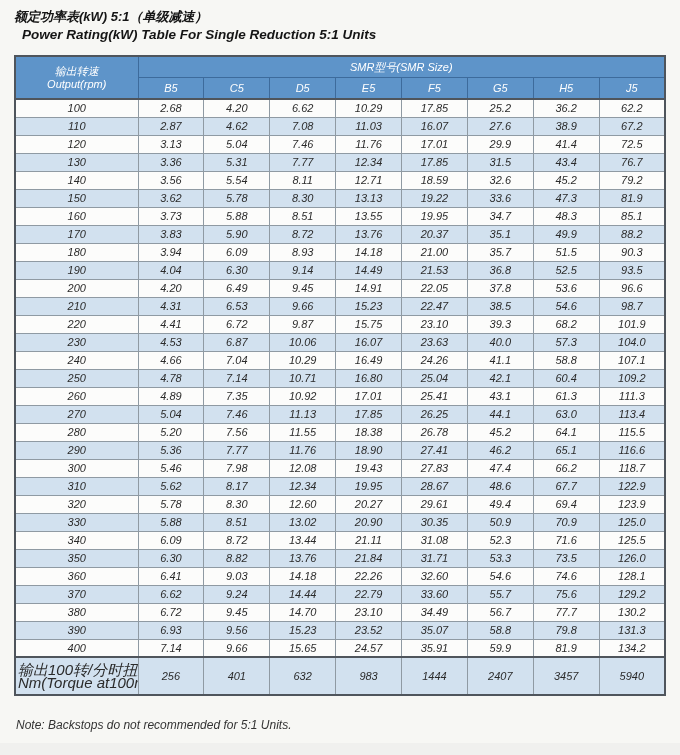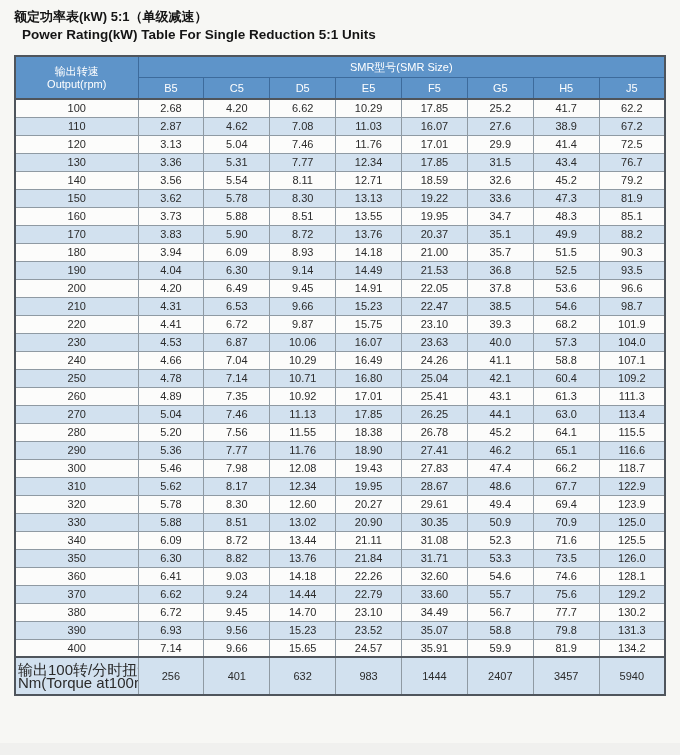--- a/index.html
+++ b/index.html
@@ -8,20 +8,21 @@
     background:#f0f0ee;
     font-family:"Liberation Sans","DejaVu Sans",sans-serif;
     color:var(--text,#2b2b2b);
   }
   .page{
     width:680px;height:743px;
     background:#f7f7f4;
     box-sizing:border-box;
     padding:8px 14px 0 14px;
     overflow:hidden;
+    font-style:italic;
   }
   .title-zh{
     font-size:13px;font-weight:bold;color:#151515;
     line-height:17px;
   }
   .title-en{
     font-size:13.5px;font-weight:bold;color:#151515;
     line-height:19px;
     padding-left:8px;
   }
@@ -107,21 +108,21 @@
     </thead>
     <tbody id="table-body">
         <tr>
           <td>100</td>
           <td>2.68</td>
           <td>4.20</td>
           <td>6.62</td>
           <td>10.29</td>
           <td>17.85</td>
           <td>25.2</td>
-          <td>41.7</td>
+          <td>36.2</td>
           <td>62.2</td>
         </tr>
         <tr class="alt">
           <td>110</td>
           <td>2.87</td>
           <td>4.62</td>
           <td>7.08</td>
           <td>11.03</td>
           <td>16.07</td>
           <td>27.6</td>
@@ -460,15 +461,16 @@
           <td>983</td>
           <td>1444</td>
           <td>2407</td>
           <td>3457</td>
           <td>5940</td>
         </tr>
     </tbody>
   </table>
 
   <div class="notes">
+    <div class="note-en">Note: Backstops do not recommended for 5:1 Units.</div>
   </div>
 
 </div>
 
 </body></html>

